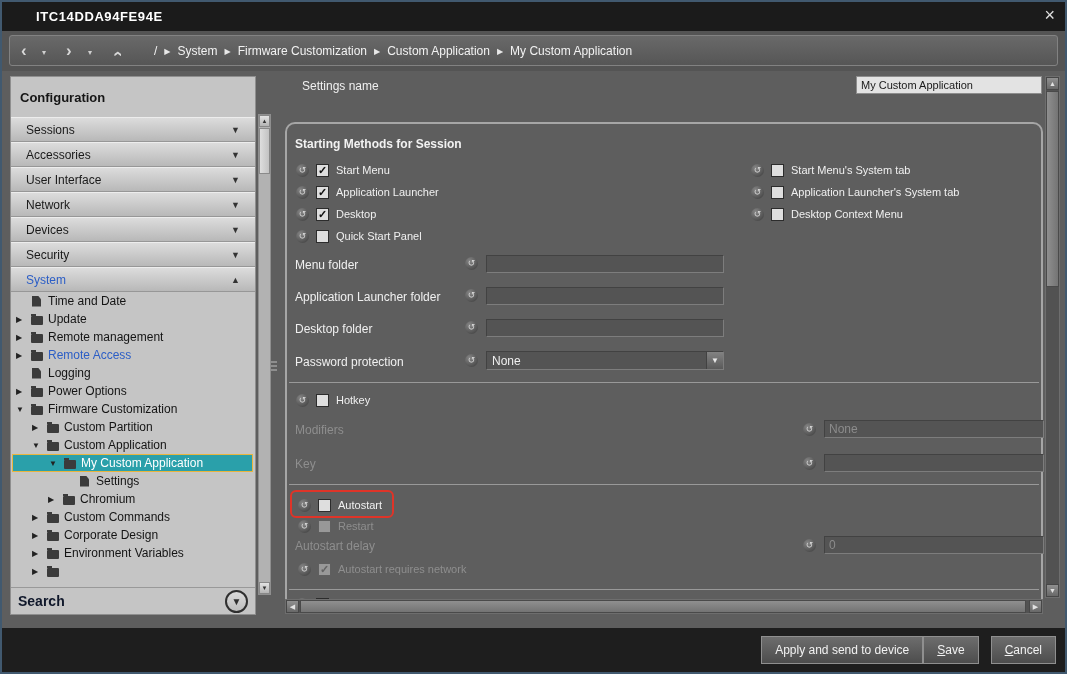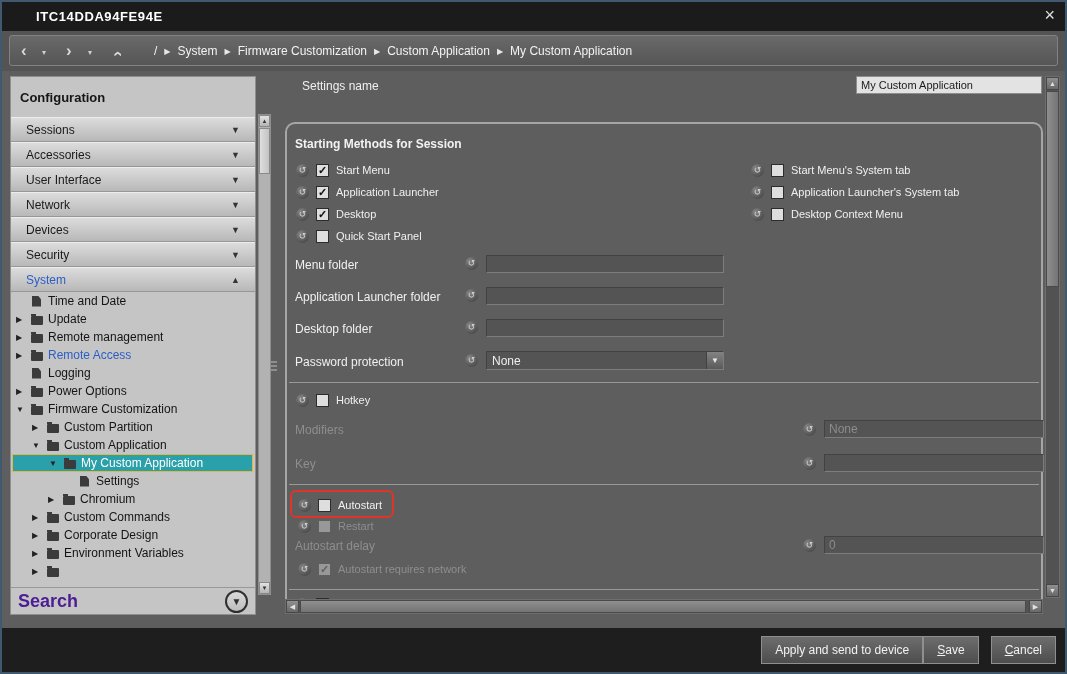--- a/index.html
+++ b/index.html
@@ -41,21 +41,21 @@
   .titem.accent { color:#2c5ec6; }
   .titem.selected { background:#2aa0aa; border:1px solid #e9b53d; color:#ffffff; margin-right:1px; }
   .tlabel { white-space:nowrap; }
   .ticon { position:relative; margin-right:5px; }
   .ticon.folder { width:12px; height:9px; background:#3b3b3b; margin-top:2px; border-radius:1px; flex:0 0 12px; }
   .ticon.folder::before { content:""; position:absolute; top:-2px; left:0; width:5px; height:2px; background:#3b3b3b; }
   .ticon.page { width:9px; height:11px; background:#3b3b3b; flex:0 0 9px; margin-left:1px; margin-right:7px;
                 clip-path:polygon(0 0,66% 0,100% 33%,100% 100%,0 100%); }
   .search-bar { position:absolute; left:0; bottom:0; width:100%; height:27px; border-top:1px solid #999;
                 display:flex; align-items:center; padding:0 7px; background:#c5c5c5; }
-  .search-label { font-weight:bold; font-size:18px; color:#4c1d95; }
+  .search-label { font-weight:bold; font-size:14px; color:#0f172a; }
   .search-btn { margin-left:auto; width:23px; height:23px; border-radius:50%; border:2px solid #2f2f2f;
                 display:flex; align-items:center; justify-content:center; font-size:10px; color:#2f2f2f;
                 background:linear-gradient(#dadada,#bdbdbd); }
 
   
   .side-scroll { position:absolute; left:256px; top:112px; width:13px; height:481px; background:#b2b2b2; border:1px solid #8f8f8f; }
   .ss-btn { position:absolute; left:0; width:11px; height:12px; background:linear-gradient(#e3e3e3,#b4b4b4);
             border:1px solid #888; font-size:6px; color:#333; text-align:center; line-height:11px; }
   .ss-up { top:0; } .ss-down { bottom:0; }
   .ss-thumb { position:absolute; left:0; top:13px; width:11px; height:46px;

